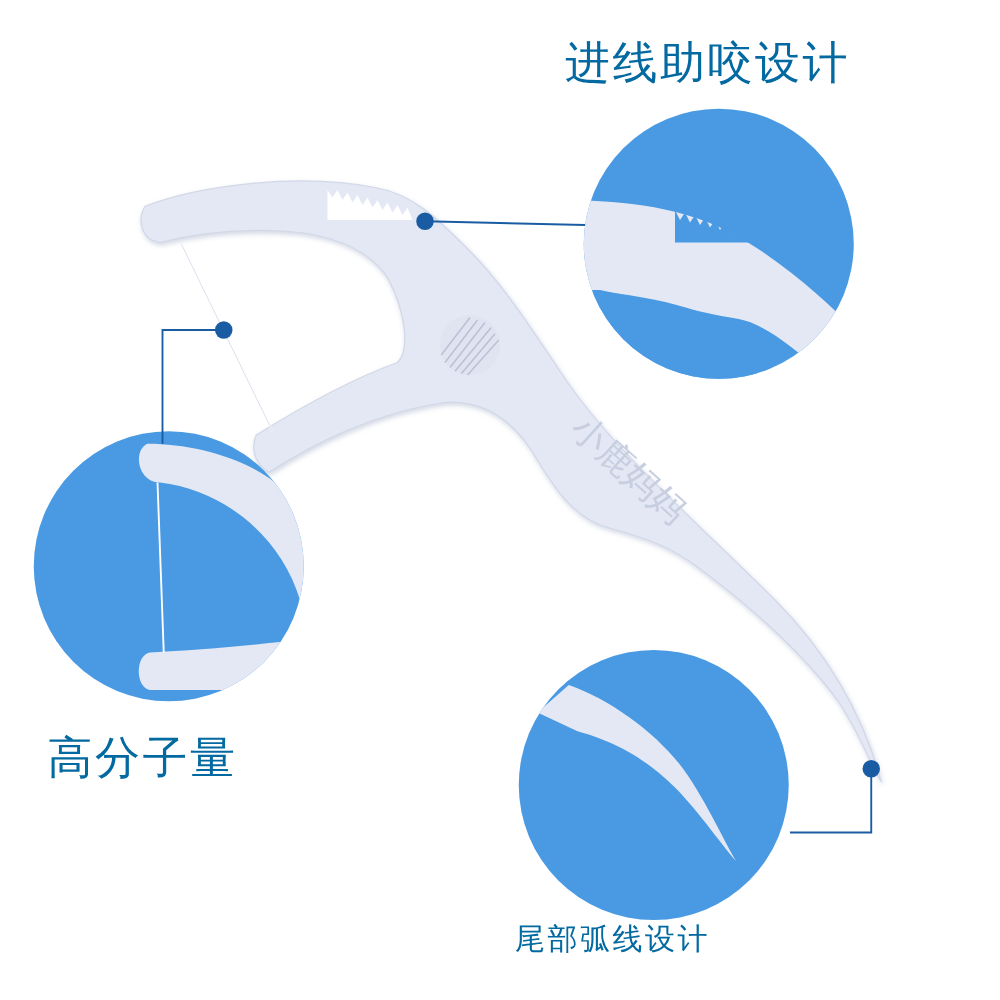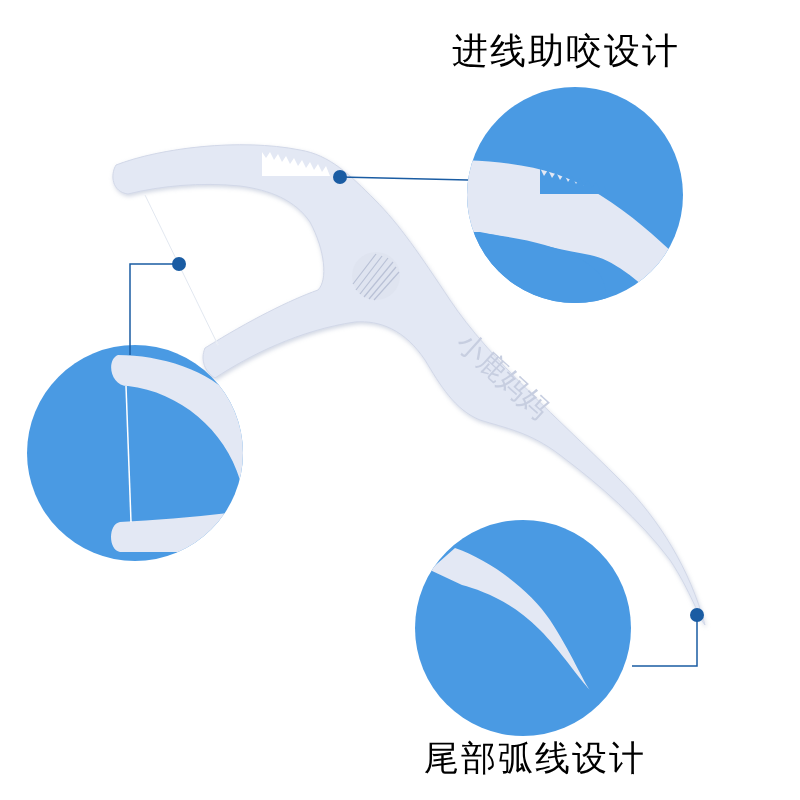--- a/index.html
+++ b/index.html
@@ -1,26 +1,26 @@
 <!DOCTYPE html>
 <html><head>
 <meta charset="utf-8">
 <style>
   html, body { margin: 0; padding: 0; background: #ffffff; }
   body { width: 800px; height: 800px; position: relative; overflow: hidden; font-family: "DejaVu Sans", "Liberation Sans", sans-serif; }
   .stage { position: absolute; left: 0; top: 0; width: 800px; height: 800px; }
   svg.art { position: absolute; left: 0; top: 0; }
   .label {
-    position: absolute; color: #000000; font-weight: normal;
+    position: absolute; color: #0369a1; font-weight: normal;
     letter-spacing: 2px; white-space: nowrap; line-height: 1.15;
   }
   .label-top { left: 452px; top: 30px; font-size: 36px; }
   .label-left { left: 38px; top: 586px; font-size: 36px; }
   .label-left div { height: 44px; }
-  .label-bottom { left: 424px; top: 738px; font-size: 35px; }
+  .label-bottom { left: 412px; top: 738px; font-size: 24px; }
 </style>
 </head>
 <body>
 
 <div class="stage">
 
   <svg class="art" width="800" height="800" viewBox="0 0 800 800">
     <defs>
       <clipPath id="clipTop">
           <circle cx="575" cy="195" r="108"></circle>
@@ -111,16 +111,17 @@
     </g>
 
     <circle cx="340" cy="177" r="7" fill="#1a5ca3"></circle>
     <circle cx="179" cy="264" r="7" fill="#1a5ca3"></circle>
     <circle cx="697" cy="615" r="7" fill="#1a5ca3"></circle>
   </svg>
 
   <div class="label label-top">进线助咬设计</div>
 
   <div class="label label-left">
+    <div>高分子量</div>
   </div>
 
   <div class="label label-bottom">尾部弧线设计</div>
 </div>
 
 </body></html>

